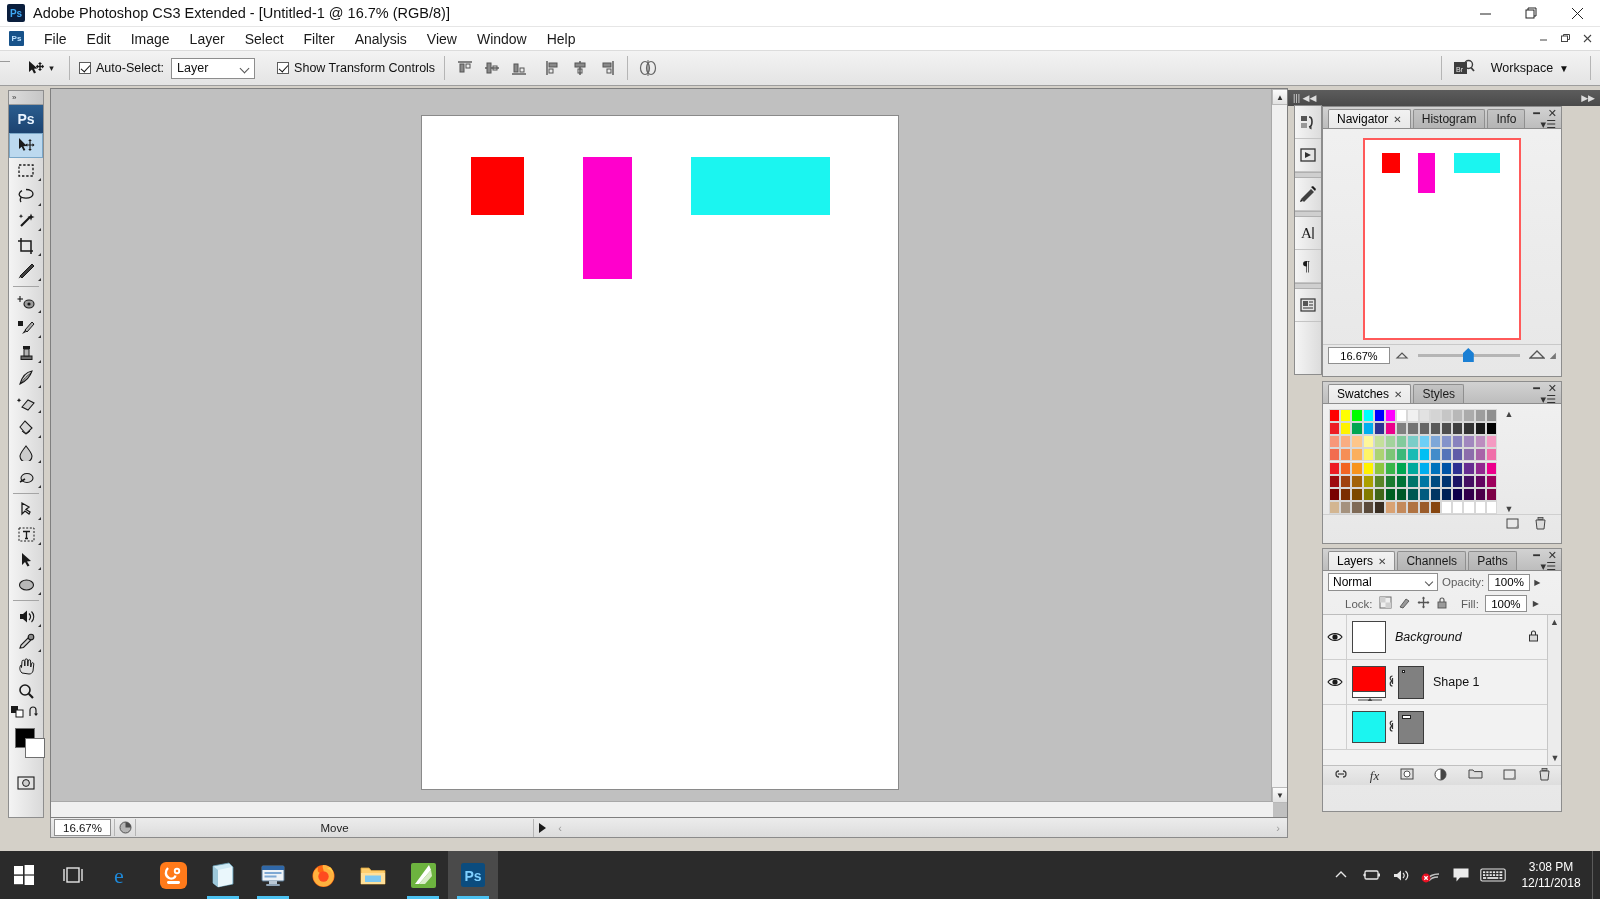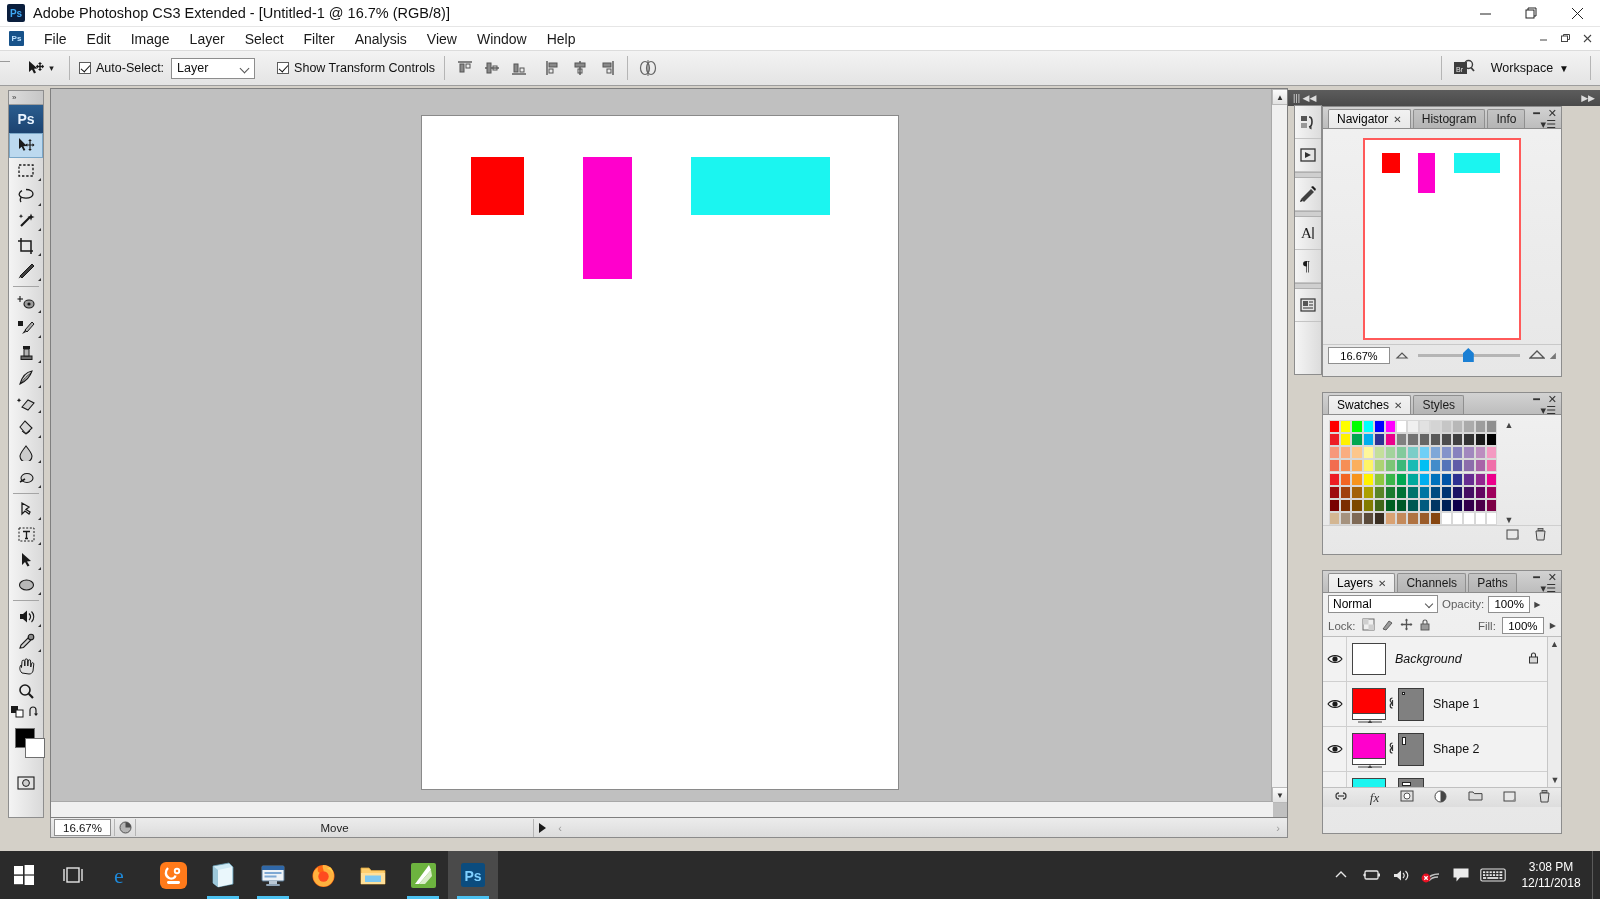--- a/index.html
+++ b/index.html
@@ -143,21 +143,21 @@
   .dock-top-strip{
     position:absolute;left:1288px;top:90px;width:312px;height:16px;
     background:linear-gradient(#5c5c5c,#4a4a4a);display:flex;align-items:center;
     justify-content:space-between;padding:0 5px;color:#ddd;font-size:9px;
   }
   .panels{
     position:absolute;left:1322px;top:106px;width:240px;
   }
   .panel{
     background:linear-gradient(#f1f1f1,#e7e7e7);border:1px solid #8d8d8d;
-    margin-bottom:15px;position:relative;
+    margin-bottom:4px;position:relative;
   }
   .panel-tabs{
     height:22px;background:linear-gradient(#d2d2d2,#bdbdbd);display:flex;align-items:flex-end;
     padding-left:5px;position:relative;border-bottom:1px solid #8d8d8d;
   }
   .ptab{
     height:19px;padding:0 8px;display:flex;align-items:center;gap:5px;font-size:12px;
     background:linear-gradient(#c4c4c4,#b4b4b4);border:1px solid #8f8f8f;border-bottom:none;
     color:#1a1a1a;margin-right:2px;border-radius:2px 2px 0 0;
   }
@@ -187,21 +187,21 @@
   
   .lay-row1{height:22px;display:flex;align-items:center;gap:4px;padding:0 5px;}
   .blend-sel{width:110px;height:18px;background:#fff;border:1px solid #8f8f8f;
     display:flex;align-items:center;padding-left:4px;font-size:12px;position:relative;}
   .blend-sel .chev{position:absolute;right:5px;top:5px;width:6px;height:6px;
      border:solid #555;border-width:0 1.3px 1.3px 0;transform:rotate(45deg);}
   .lbl{font-size:11.5px;color:#5d5d5d;}
   .numbox{width:42px;height:17px;background:#fff;border:1px solid #8f8f8f;
      display:flex;align-items:center;justify-content:center;font-size:11.5px;}
   .spin{font-size:8px;color:#444;}
-  .lay-row2{height:22px;display:flex;align-items:center;gap:6px;padding:0 5px;
+  .lay-row2{height:22px;display:flex;align-items:center;gap:6px;padding:0 22px;
      border-bottom:1px solid #bdbdbd;}
   .layer-list{background:#f2f2f2;}
   .layer-row{height:45px;display:flex;align-items:center;border-bottom:1px solid #cfcfcf;
      position:relative;}
   .eye-cell{width:24px;height:45px;display:flex;align-items:center;justify-content:center;
      border-right:1px solid #cfcfcf;}
   .lthumb{width:34px;height:32px;border:1px solid #444;margin-left:5px;position:relative;}
   .lthumb .bar{position:absolute;left:0;bottom:0;width:100%;height:6px;background:#fff;
      border-top:1px solid #444;}
   .link-ico{width:12px;text-align:center;font-size:11px;color:#333;}
@@ -974,42 +974,20 @@
             <div class="link-ico"><svg width="9" height="16" viewBox="0 0 9 16">
                 <path d="M4.5 3 a2.3 2.3 0 0 0 0 4.6 M4.5 8.4 a2.3 2.3 0 0 0 0 4.6" fill="none" stroke="#333" stroke-width="1.2"></path>
                 <line x1="4.5" y1="5" x2="4.5" y2="11" stroke="#333" stroke-width="1.2"></line>
               </svg></div>
             <div class="vthumb">
               <div style="position: absolute; left: 3px; top: 3px; width: 3px; height: 3px; background: rgb(255, 255, 255); border: 1px solid rgb(34, 34, 34);"></div>
             </div>
             <div class="lname">Shape 1</div>
           </div>
           <div class="layer-row">
-            <div class="eye-cell">
-              <svg width="16" height="12" viewBox="0 0 16 12">
-                <path d="M1 6 C4 1.5 12 1.5 15 6 C12 10.5 4 10.5 1 6z" fill="#f2f2f2" stroke="#1a1a1a" stroke-width="1.1"></path>
-                <circle cx="8" cy="6" r="2.6" fill="#1a1a1a"></circle>
-              </svg>
-            </div>
-            <div class="lthumb" style="background: rgb(255, 0, 204);">
-              <div class="bar"><svg width="34" height="6" viewBox="0 0 34 6">
-                  <line x1="5" y1="3" x2="29" y2="3" stroke="#444" stroke-width="1"></line>
-                  <path d="M17 1 l2.4 3 h-4.8z" fill="#444"></path>
-                </svg></div>
-            </div>
-            <div class="link-ico"><svg width="9" height="16" viewBox="0 0 9 16">
-                <path d="M4.5 3 a2.3 2.3 0 0 0 0 4.6 M4.5 8.4 a2.3 2.3 0 0 0 0 4.6" fill="none" stroke="#333" stroke-width="1.2"></path>
-                <line x1="4.5" y1="5" x2="4.5" y2="11" stroke="#333" stroke-width="1.2"></line>
-              </svg></div>
-            <div class="vthumb">
-              <div style="position: absolute; left: 3px; top: 3px; width: 4px; height: 8px; background: rgb(255, 255, 255); border: 1px solid rgb(34, 34, 34);"></div>
-            </div>
-            <div class="lname">Shape 2</div>
-          </div>
-          <div class="layer-row">
             <div class="eye-cell"></div>
             <div class="lthumb" style="background: rgb(27, 245, 240);"></div>
             <div class="link-ico"><svg width="9" height="16" viewBox="0 0 9 16">
                 <path d="M4.5 3 a2.3 2.3 0 0 0 0 4.6 M4.5 8.4 a2.3 2.3 0 0 0 0 4.6" fill="none" stroke="#333" stroke-width="1.2"></path>
                 <line x1="4.5" y1="5" x2="4.5" y2="11" stroke="#333" stroke-width="1.2"></line>
               </svg></div>
             <div class="vthumb">
               <div style="position: absolute; left: 3px; top: 3px; width: 9px; height: 4px; background: rgb(255, 255, 255); border: 1px solid rgb(34, 34, 34);"></div>
             </div>
           </div>

